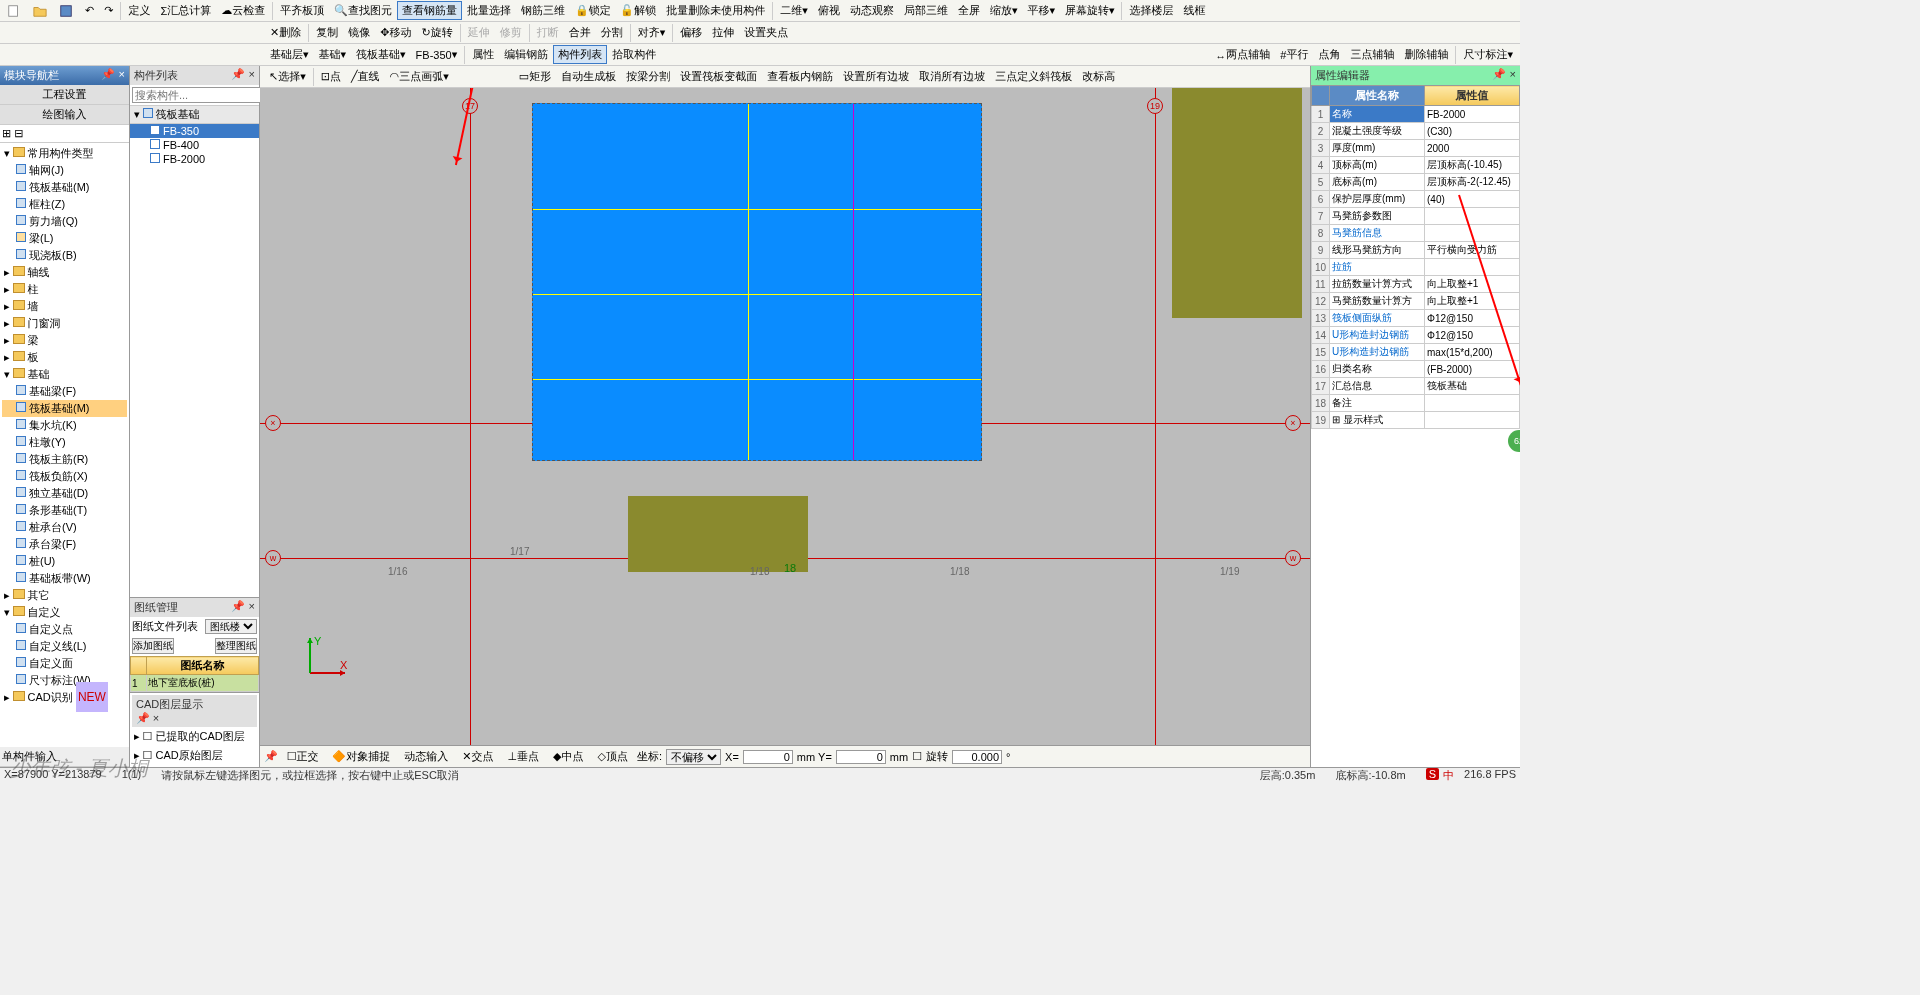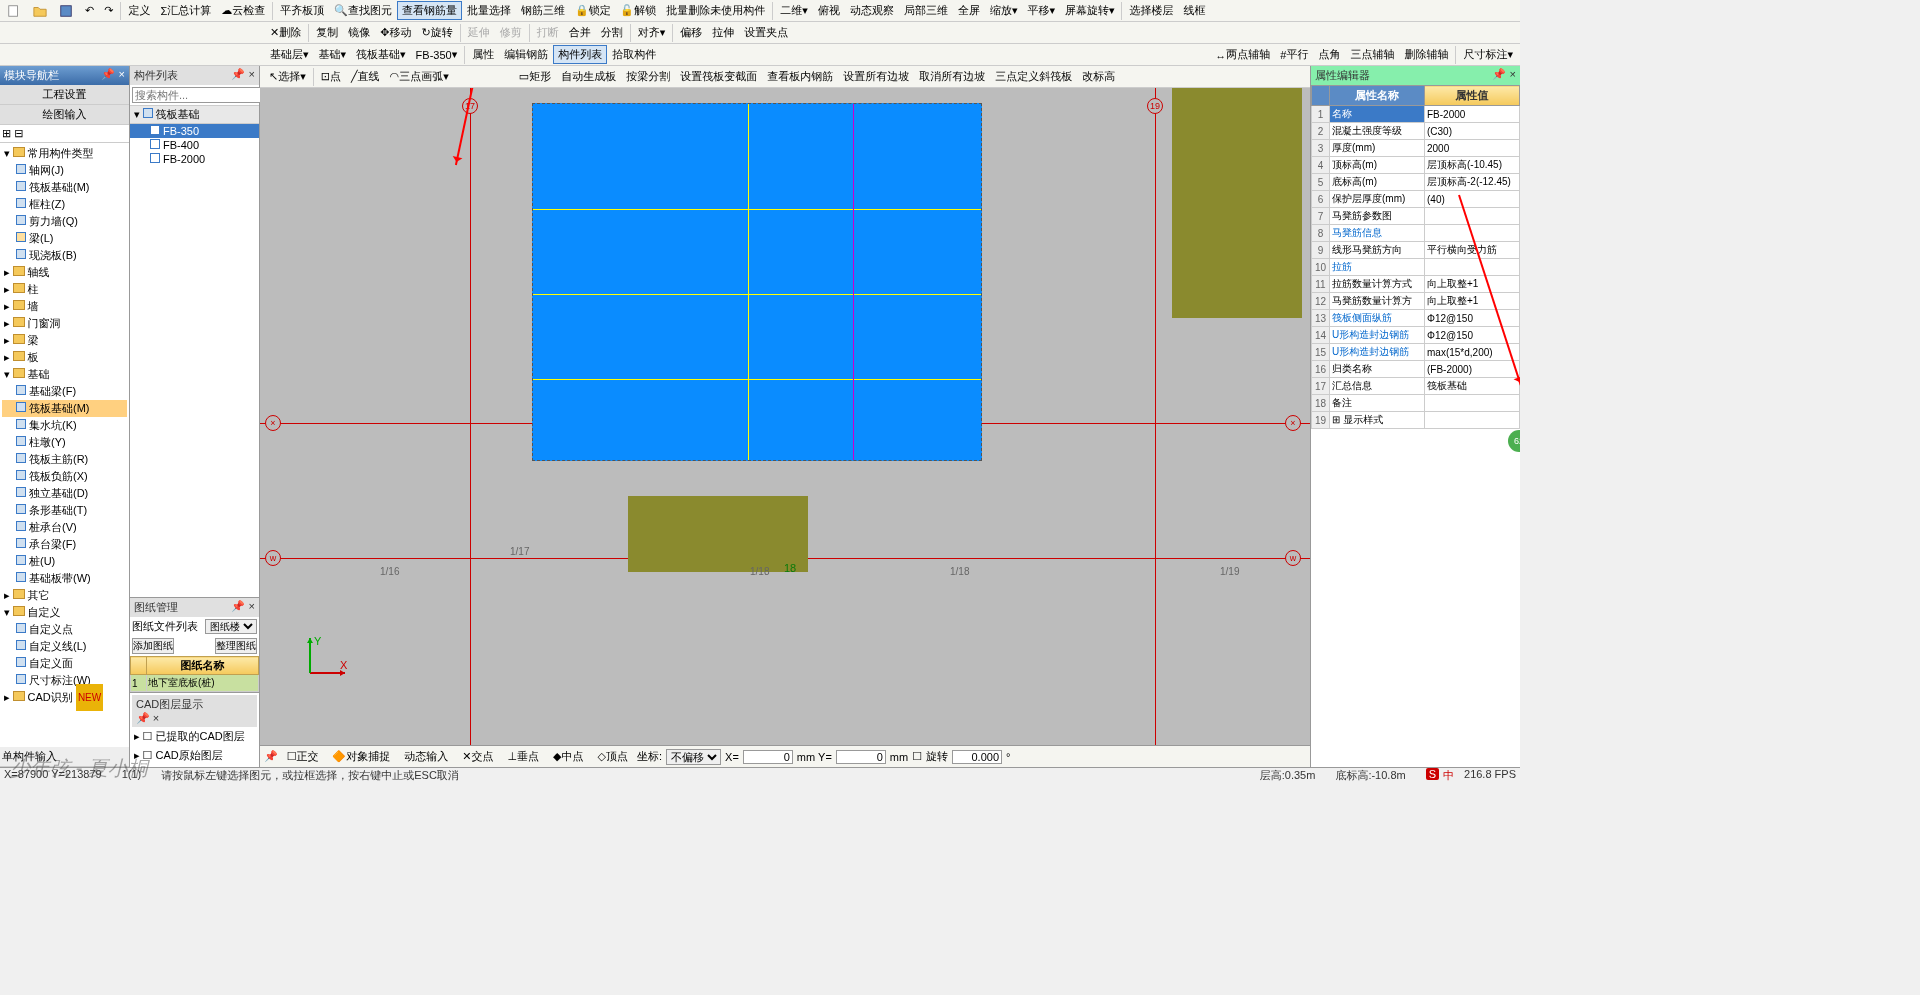--- a/index.html
+++ b/index.html
@@ -252,21 +252,21 @@
           <div class="tree-node"><span class="sq-ic"></span>承台梁(F)</div>
           <div class="tree-node"><span class="sq-ic"></span>桩(U)</div>
           <div class="tree-node"><span class="sq-ic"></span>基础板带(W)</div>
         </div>
       <div class="tree-node" style="padding-left:2px;">▸ <span class="folder-ic"></span><span>其它</span></div>
       <div class="tree-node" style="padding-left:2px;">▾ <span class="folder-ic"></span><span>自定义</span></div>
       <div class="tree-node"><span class="sq-ic"></span><span>自定义点</span></div>
       <div class="tree-node"><span class="sq-ic"></span><span>自定义线(L)</span></div>
       <div class="tree-node"><span class="sq-ic"></span><span>自定义面</span></div>
       <div class="tree-node"><span class="sq-ic"></span><span>尺寸标注(W)</span></div>
-      <div class="tree-node" style="padding-left:2px;">▸ <span class="folder-ic"></span><span>CAD识别</span> <span style="background:#eab308;color:#c00;font-size:10px;padding:8px 2px;">NEW</span></div>
+      <div class="tree-node" style="padding-left:2px;">▸ <span class="folder-ic"></span><span>CAD识别</span> <span style="background:#c4b5fd;color:#c00;font-size:12px;padding:8px 2px;">NEW</span></div>
     </div>
     <div class="section">单构件输入</div>
   </div>
 
   <div class="mid-col">
     <div class="panel-title" style="background:#e0e0e0;color:#333;">
         <span>构件列表</span>
         <span>📌 ×</span>
       </div>
     <div class="search-row">
@@ -370,21 +370,21 @@
         <div style="position:absolute;left:0;right:0;top:275px;height:1px;background:#ff0;"></div>
         <div style="position:absolute;top:0;bottom:0;left:215px;width:1px;background:#ff0;"></div>
         <div style="position:absolute;top:0;bottom:0;left:320px;width:1px;background:#cc00cc;"></div>
       </div>
 
       <div class="olive" style="left:912px;top:0;width:130px;height:230px;"></div>
       <div class="olive" style="left:368px;top:408px;width:180px;height:76px;"></div>
 
       <div style="position:absolute;left:524px;top:474px;color:#0a7a0a;font-size:11px;">18</div>
 
-      <div class="grid-label" style="left:120px;top:478px;text-align:right;">1/16</div>
+      <div class="grid-label" style="left:128px;top:478px;text-align:right;">1/16</div>
       <div class="grid-label" style="left:250px;top:458px;">1/17</div>
       <div class="grid-label" style="left:490px;top:478px;">1/18</div>
       <div class="grid-label" style="left:690px;top:478px;">1/18</div>
       <div class="grid-label" style="left:960px;top:478px;">1/19</div>
 
       <div class="coord-sys">
         <svg width="50" height="50">
             <line x1="10" y1="40" x2="45" y2="40" stroke="#c00" stroke-width="2"></line>
             <polygon points="45,40 40,37 40,43" fill="#c00"></polygon>
             <line x1="10" y1="40" x2="10" y2="5" stroke="#0a0" stroke-width="2"></line>

